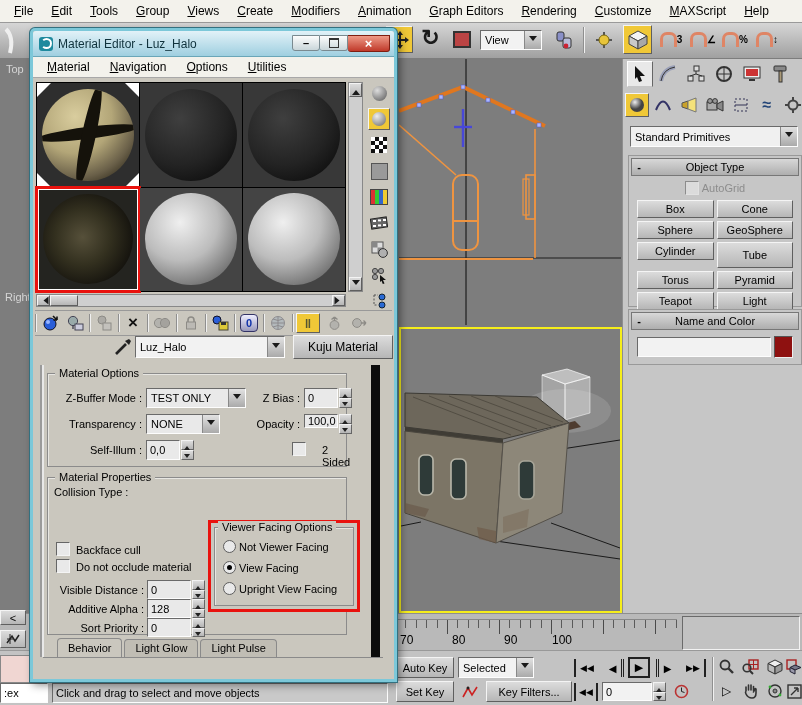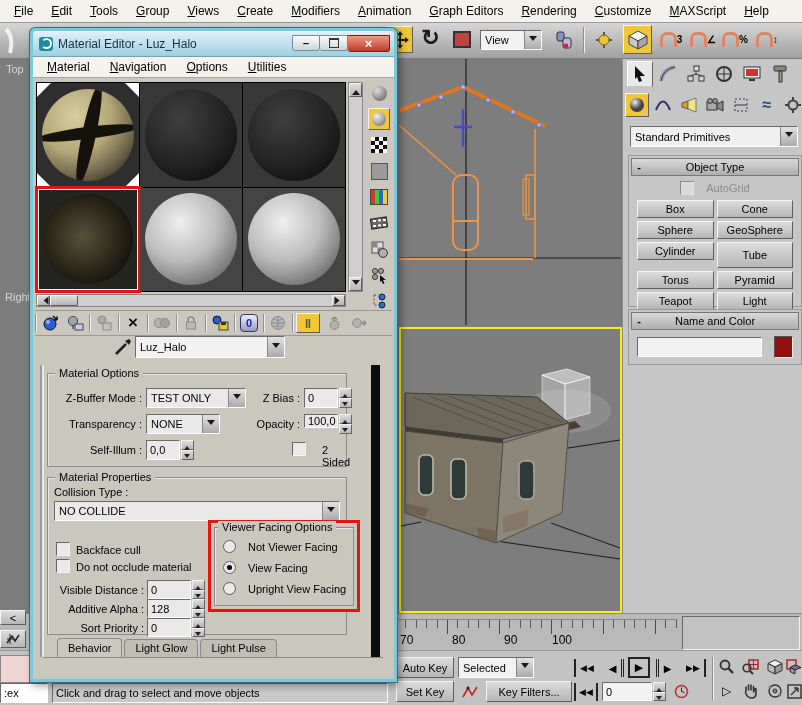--- a/index.html
+++ b/index.html
@@ -17,21 +17,21 @@
   .spin{width:13px;display:flex;flex-direction:column;box-sizing:border-box}
   .spin i{flex:1;background:linear-gradient(#ddd,#b5b5b5);border:1px solid;border-color:#f2f2f2 #666 #666 #f2f2f2;position:relative}
   .spin i:first-child::after{content:"";position:absolute;left:2px;top:2px;border:3px solid transparent;border-bottom:4px solid #222}
   .spin i:last-child::after{content:"";position:absolute;left:2px;top:3px;border:3px solid transparent;border-top:4px solid #222}
   .gbox{border:1px solid #8b8b8b;box-shadow:inset 1px 1px 0 rgba(255,255,255,.55)}
   .gtitle{position:absolute;top:-7px;left:7px;background:#cac7be;padding:0 4px;line-height:12px}
   .chk{width:12px;height:12px;background:#e9e9e9;border:1px solid;border-color:#666 #f4f4f4 #f4f4f4 #666;flex:none}
   .radio{width:11px;height:11px;border-radius:50%;background:#e9e9e9;border:1px solid #5d5d5d;flex:none;box-sizing:content-box}
   .radio.on{display:flex;align-items:center;justify-content:center}
   .radio.on::after{content:"";width:5px;height:5px;border-radius:50%;background:#000}
-  .row{display:flex;align-items:center;gap:12px}
+  .row{display:flex;align-items:center;gap:3px}
   .mnemonic{display:inline-block}
   .mnemonic::first-letter{text-decoration:underline}
   .icbox{display:flex;align-items:center;justify-content:center;box-sizing:border-box}
   .yellow{background:#f0c837 !important}
   .magnet{width:11px;height:12px;border:3px solid #df8565;border-bottom:none;border-radius:7px 7px 0 0;display:inline-block}
   .sph{border-radius:50%;position:relative;overflow:hidden}
   .slotcell{background:#333;position:relative;display:flex;align-items:center;justify-content:center}
   .dim{color:#8c8c8c}
   .sep{width:1px;background:#8f8f8f;box-shadow:1px 0 0 #f0f0f0}
   svg{display:block}
@@ -647,20 +647,21 @@
   <svg class="abs" style="left:80px;top:306px" width="20" height="20" viewBox="0 0 20 20">
     <line x1="3" y1="17" x2="13" y2="7" stroke="#222" stroke-width="2.6"></line>
     <polygon points="12,4 16,8 18,4 16,2" fill="#222"></polygon>
   </svg>
   <div class="abs combo" style="left:102px;top:305px;width:150px;height:22px;background:#f2f2f2">
     <span class="ctext">Luz_Halo</span>
     <span class="cbtn">
         <span class="dn" style="margin-top:0"></span>
       </span>
   </div>
+  <div class="abs raised icbox" style="left:260px;top:304px;width:100px;height:24px;font-size:12px">Kuju Material</div>
 
   <div class="abs" style="left:338px;top:334px;width:9px;height:292px;background:#0c0c0c"></div>
   <div class="abs" style="left:7px;top:334px;width:2px;height:292px;background:#9a9a9a;box-shadow:2px 0 0 #e8e8e8"></div>
 
   <div class="abs gbox" style="left:14px;top:342px;width:298px;height:92px;position:absolute">
     <span class="gtitle">Material Options</span>
     <span class="abs" style="left:2px;top:18px;width:92px;text-align:right">Z-Buffer Mode :</span>
     <div class="abs combo" style="left:98px;top:14px;width:100px;height:20px">
       <span class="ctext">TEST ONLY</span>
       <span class="cbtn">
@@ -692,26 +693,20 @@
         <i></i>
         <i></i>
       </div>
     <span class="abs chk" style="left:244px;top:68px"></span>
     <span class="abs" style="left:274px;top:70px">2 Sided</span>
   </div>
 
   <div class="abs gbox" style="left:14px;top:446px;width:298px;height:156px">
     <span class="gtitle">Material Properties</span>
     <span class="abs" style="left:6px;top:8px">Collision Type :</span>
-    <div class="abs combo" style="left:6px;top:23px;width:286px;height:20px">
-      <span class="ctext">NO COLLIDE</span>
-      <span class="cbtn">
-          <span class="dn" style="margin-top:0"></span>
-        </span>
-    </div>
     <span class="abs chk" style="left:8px;top:64px"></span>
     <span class="abs" style="left:28px;top:66px">Backface cull</span>
     <span class="abs chk" style="left:8px;top:81px"></span>
     <span class="abs" style="left:28px;top:83px">Do not occlude material</span>
     <span class="abs" style="left:0;top:106px;width:96px;text-align:right">Visible Distance :</span>
     <div class="abs field" style="left:99px;top:102px;width:44px;height:19px">0</div>
     <div class="abs spin" style="left:144px;top:102px;height:19px">
         <i></i>
         <i></i>
       </div>

